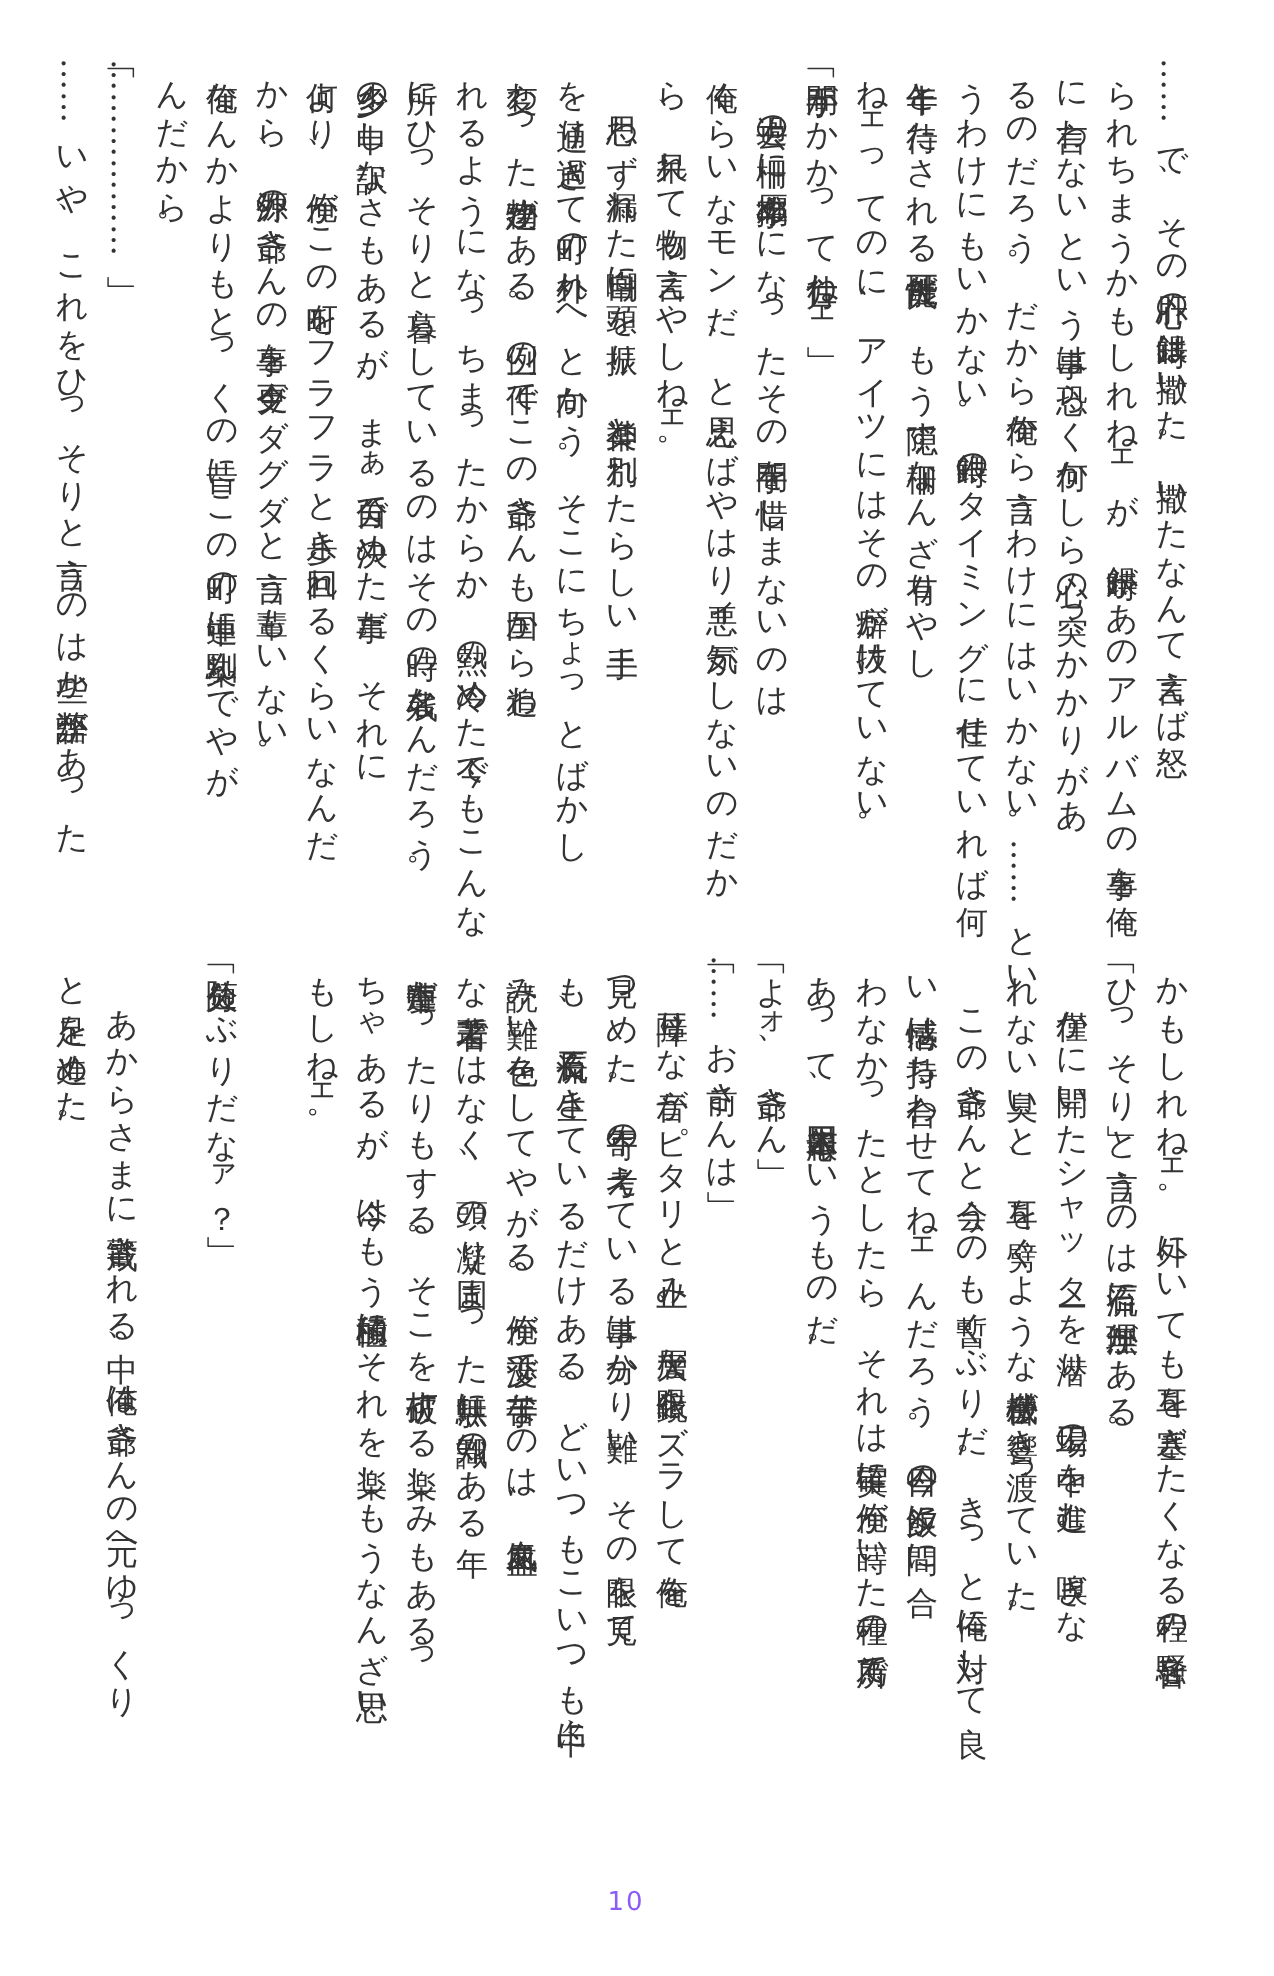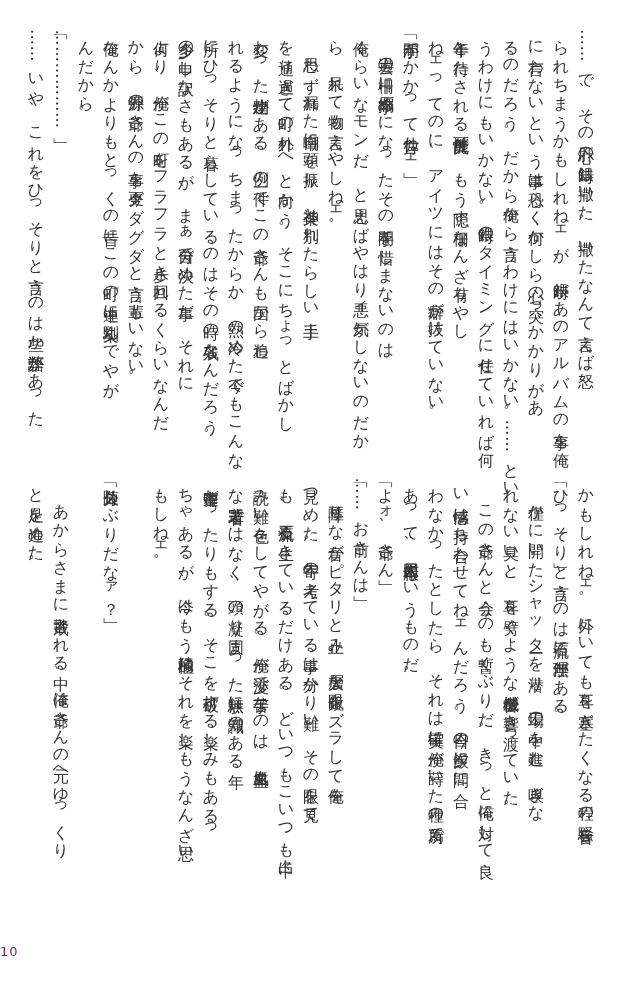--- a/index.html
+++ b/index.html
@@ -27,24 +27,24 @@
       line-height: 25px;
       letter-spacing: 0.5px;
       white-space: nowrap;
       overflow: visible;
     }
     .page-number {
       position: absolute;
       top: 944px;
       left: 0;
       width: 626px;
-      text-align: left;
+      text-align: center;
       font-family: "DejaVu Sans", "Liberation Sans", sans-serif;
       font-size: 13px;
-      color: #701a75;
+      color: #8b5cf6;
       letter-spacing: 1px;
     }
   </style>
 </head>
 <body>
 
 <div class="page">
 
   <div class="block top-block">
     <div class="col">……で、その肝心の銀時は撒いた。撒いたなんて言えば怒</div>

